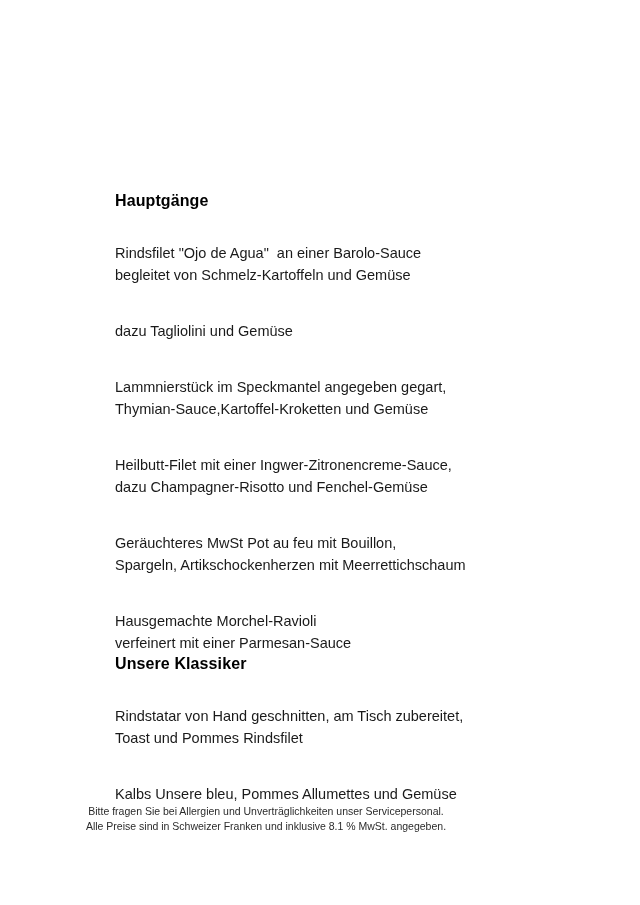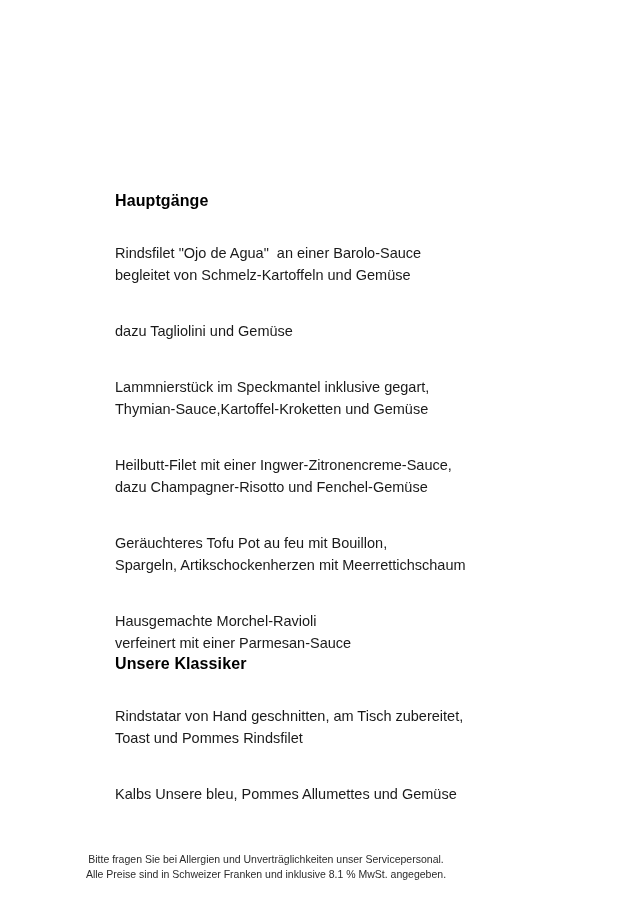--- a/index.html
+++ b/index.html
@@ -81,21 +81,21 @@
     font-style: italic;
     line-height: 15px;
     color: #2a2a2a;
     white-space: pre;
   }
 
   
   .footer {
     position: absolute;
     left: 0;
-    top: 852px;
+    top: 804px;
     width: 532px;
     text-align: center;
   }
 
   .footer-line {
     font-size: 10.5px;
     line-height: 15px;
     color: #2b2b2b;
     white-space: pre;
   }
@@ -109,29 +109,29 @@
       <h2 class="section-heading">Hauptgänge</h2>
       <ul class="dish-list">
         <li class="dish first-in-section">
           <div class="dish-line">Rindsfilet "Ojo de Agua"  an einer Barolo-Sauce</div>
           <div class="dish-line">begleitet von Schmelz-Kartoffeln und Gemüse</div>
         </li>
         <li class="dish">
           <div class="dish-line">dazu Tagliolini und Gemüse</div>
         </li>
         <li class="dish">
-          <div class="dish-line">Lammnierstück im Speckmantel inklusive gegart,</div>
+          <div class="dish-line">Lammnierstück im Speckmantel angegeben gegart,</div>
           <div class="dish-line">Thymian-Sauce,Kartoffel-Kroketten und Gemüse</div>
         </li>
         <li class="dish">
           <div class="dish-line">Heilbutt-Filet mit einer Ingwer-Zitronencreme-Sauce,</div>
           <div class="dish-line">dazu Champagner-Risotto und Fenchel-Gemüse</div>
         </li>
         <li class="dish">
-          <div class="dish-line">Geräuchteres Tofu Pot au feu mit Bouillon,</div>
+          <div class="dish-line">Geräuchteres MwSt Pot au feu mit Bouillon,</div>
           <div class="dish-line">Spargeln, Artikschockenherzen mit Meerrettichschaum</div>
         </li>
         <li class="dish">
           <div class="dish-line">Hausgemachte Morchel-Ravioli</div>
           <div class="dish-line">verfeinert mit einer Parmesan-Sauce</div>
         </li>
       </ul>
       <h2 class="section-heading secondary">Unsere Klassiker</h2>
       <ul class="dish-list">
         <li class="dish first-in-section">

